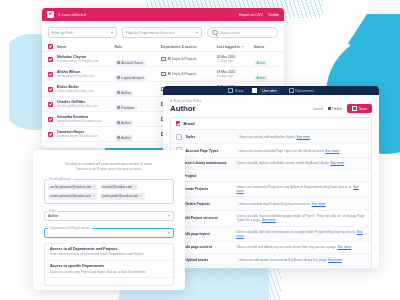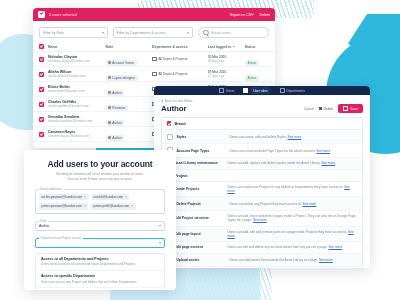--- a/index.html
+++ b/index.html
@@ -2,21 +2,21 @@
 <html><head>
 <meta charset="utf-8">
 <style>
   html,body{margin:0;padding:0;}
   body{
     width:400px;height:300px;overflow:hidden;position:relative;
     background:#ffffff;
     font-family:"Liberation Sans",sans-serif;
     -webkit-font-smoothing:antialiased;
   }
-  .stage{position:absolute;inset:0;overflow:hidden;}
+  .stage{position:absolute;inset:0;overflow:hidden;margin-left:9px;}
 
   
   .blob{position:absolute;border-radius:50%;background:#bfe9f5;}
   .blob-a{width:78px;height:96px;left:-16px;top:34px;border-radius:50% 50% 45% 55%/55% 45% 50% 50%;background:#c7ebf6;}
   .blob-b{width:10px;height:10px;left:44px;top:116px;background:#a7dff0;}
   .blob-c{width:120px;height:120px;right:-46px;top:34px;background:#2fb8dd;border-radius:50%;}
   .blob-d{width:150px;height:120px;left:110px;bottom:-52px;background:#cfeefa;border-radius:50% 50% 40% 60%/60% 40% 50% 50%;}
   .teal-wedge{
     position:absolute;left:96px;top:136px;width:76px;height:40px;
     background:#2fb8dd;clip-path:polygon(0 0,100% 0,100% 16%,0 100%);
@@ -417,21 +417,20 @@
           <span class="pchk off"></span>
           <span class="lbl">Upload assets</span>
           <span class="desc">Users can add assets from outside the Asset Library to a page. <a href="#">See more</a></span>
         </div>
         <div class="prow"></div>
       </div>
   </div>
 
   <div class="card" id="add-card">
     <div class="au-body">
-      <div class="au-title">Add users to your account</div>
       <div class="au-sub">
         <div>Sending an invitation will count towards your number of users.</div>
         <div>You can invite 8 more users into your account.</div>
       </div>
 
       <div class="fld">
         <span class="fld-lab">Email addresses</span>
         <div class="chips" id="email-chips">
             <span class="chip2">
               <span>archie.pearson@kundun.com</span>

